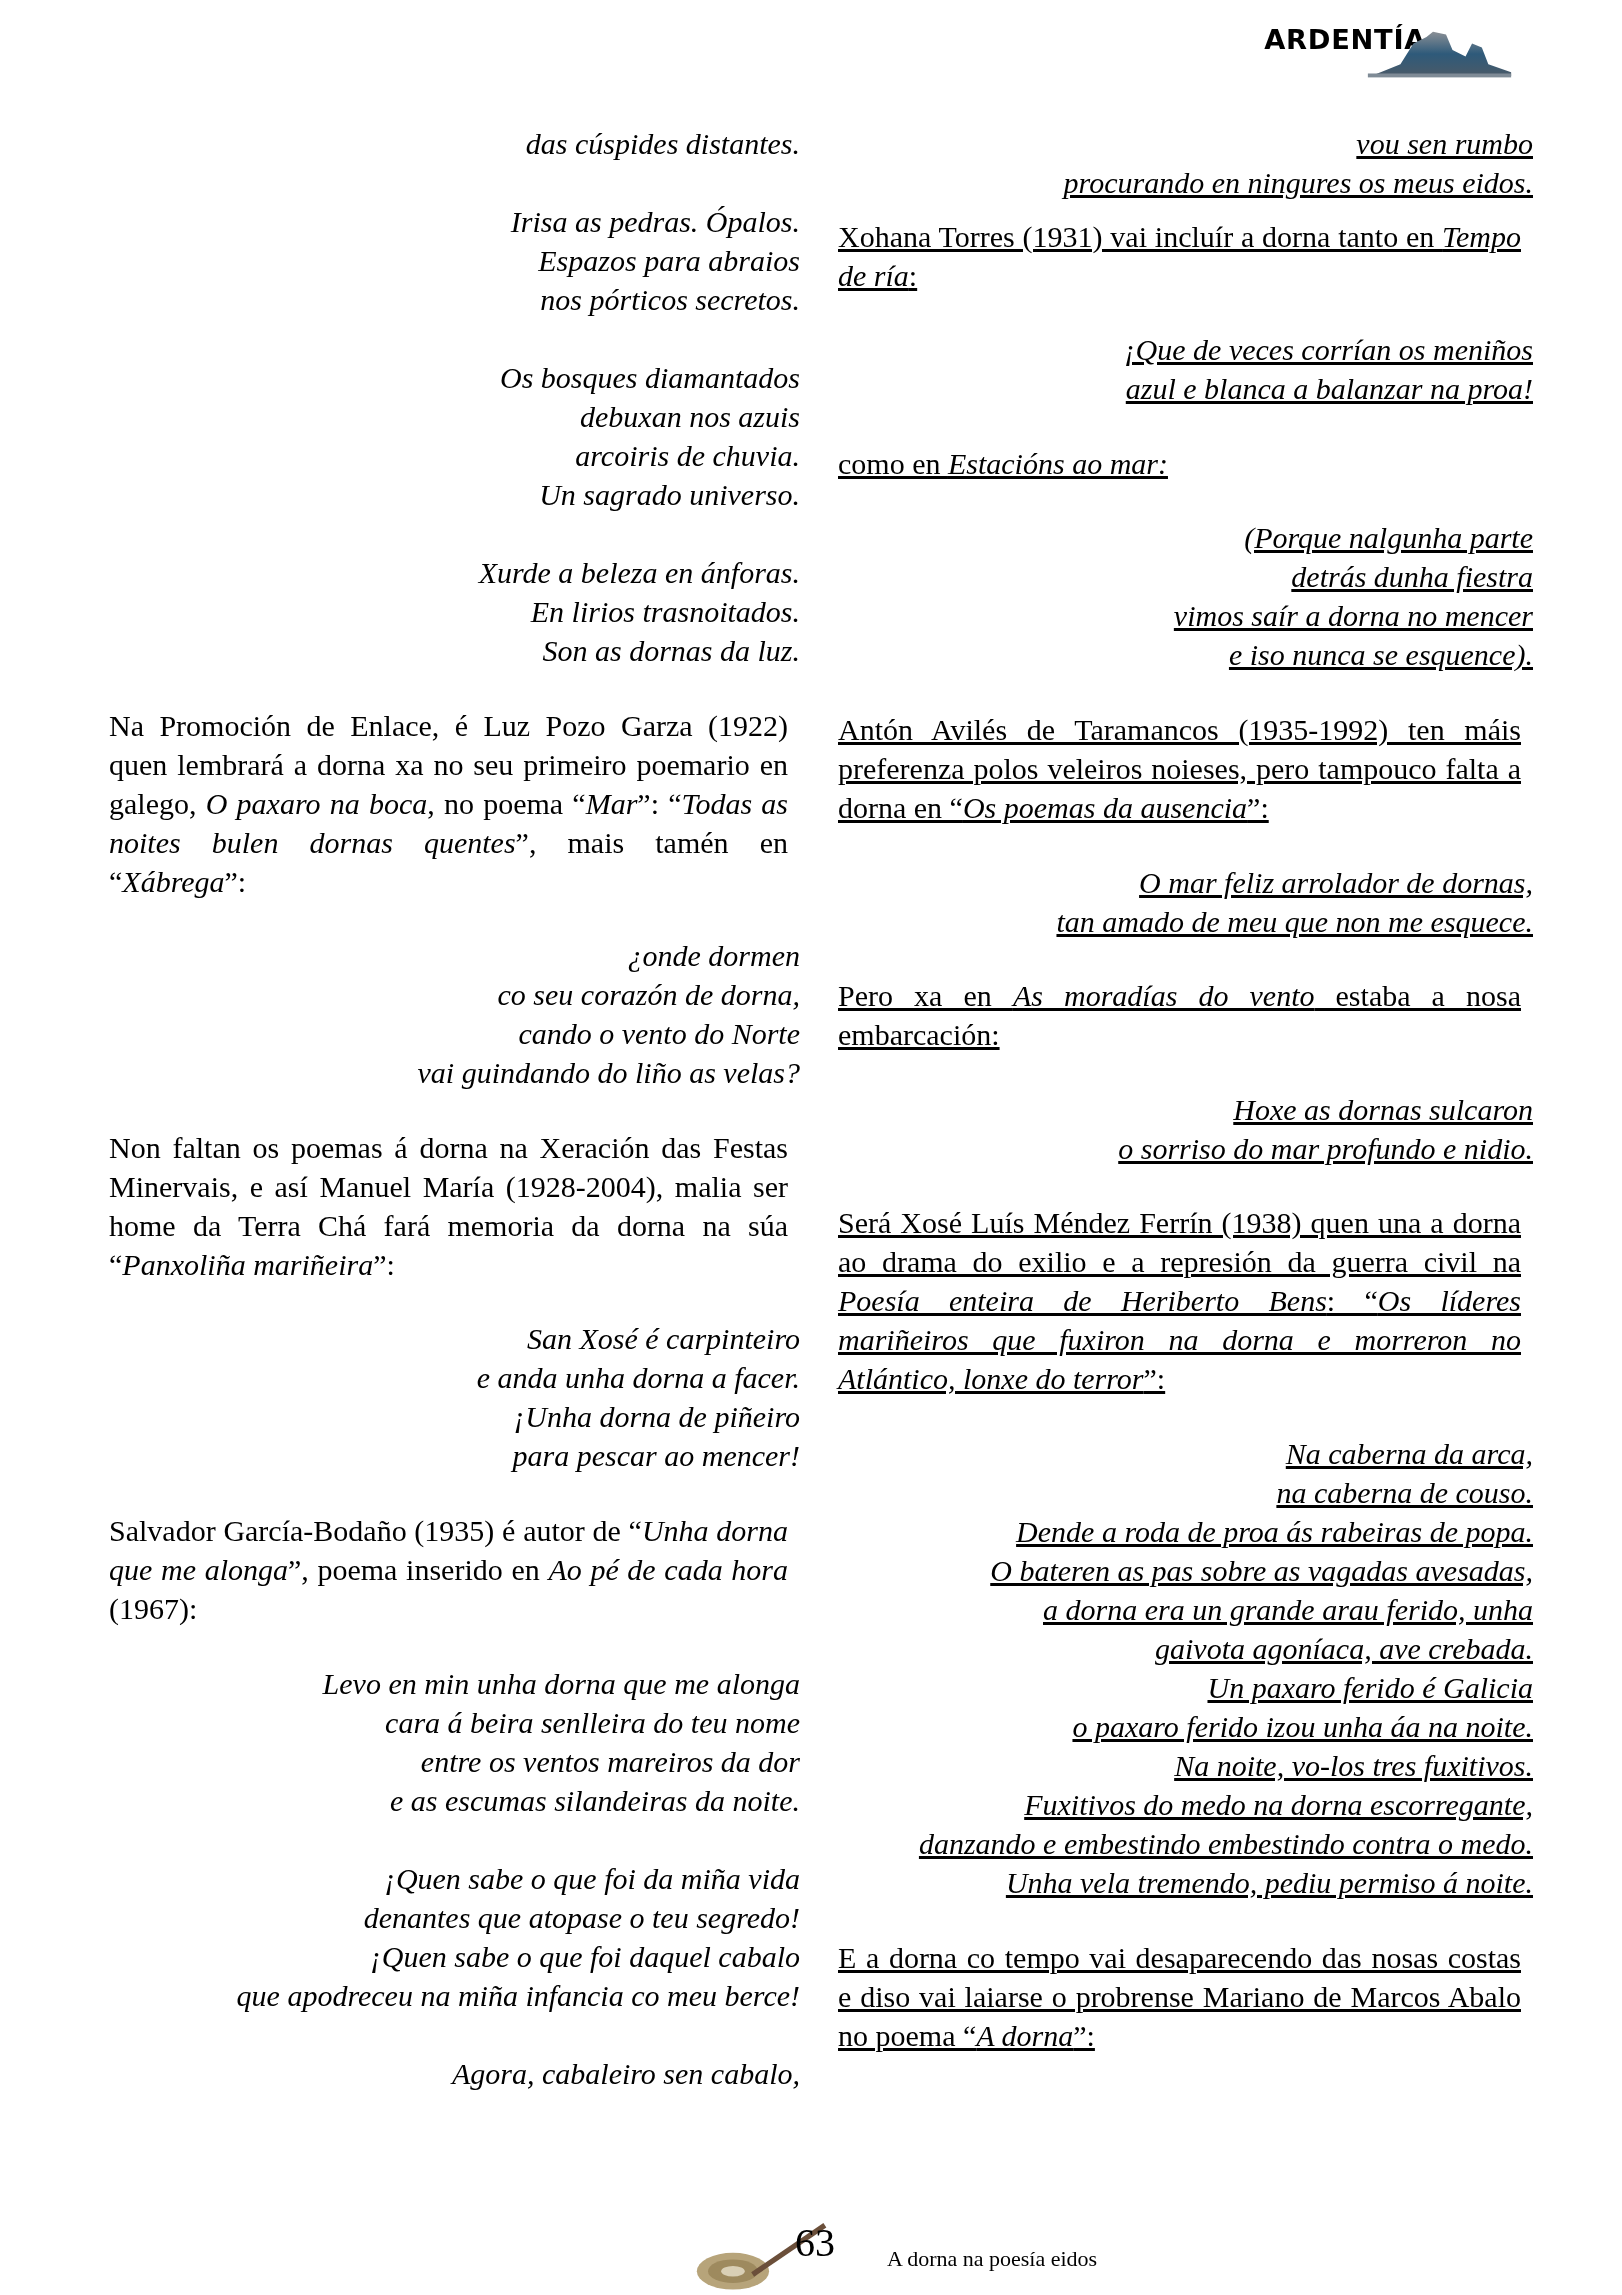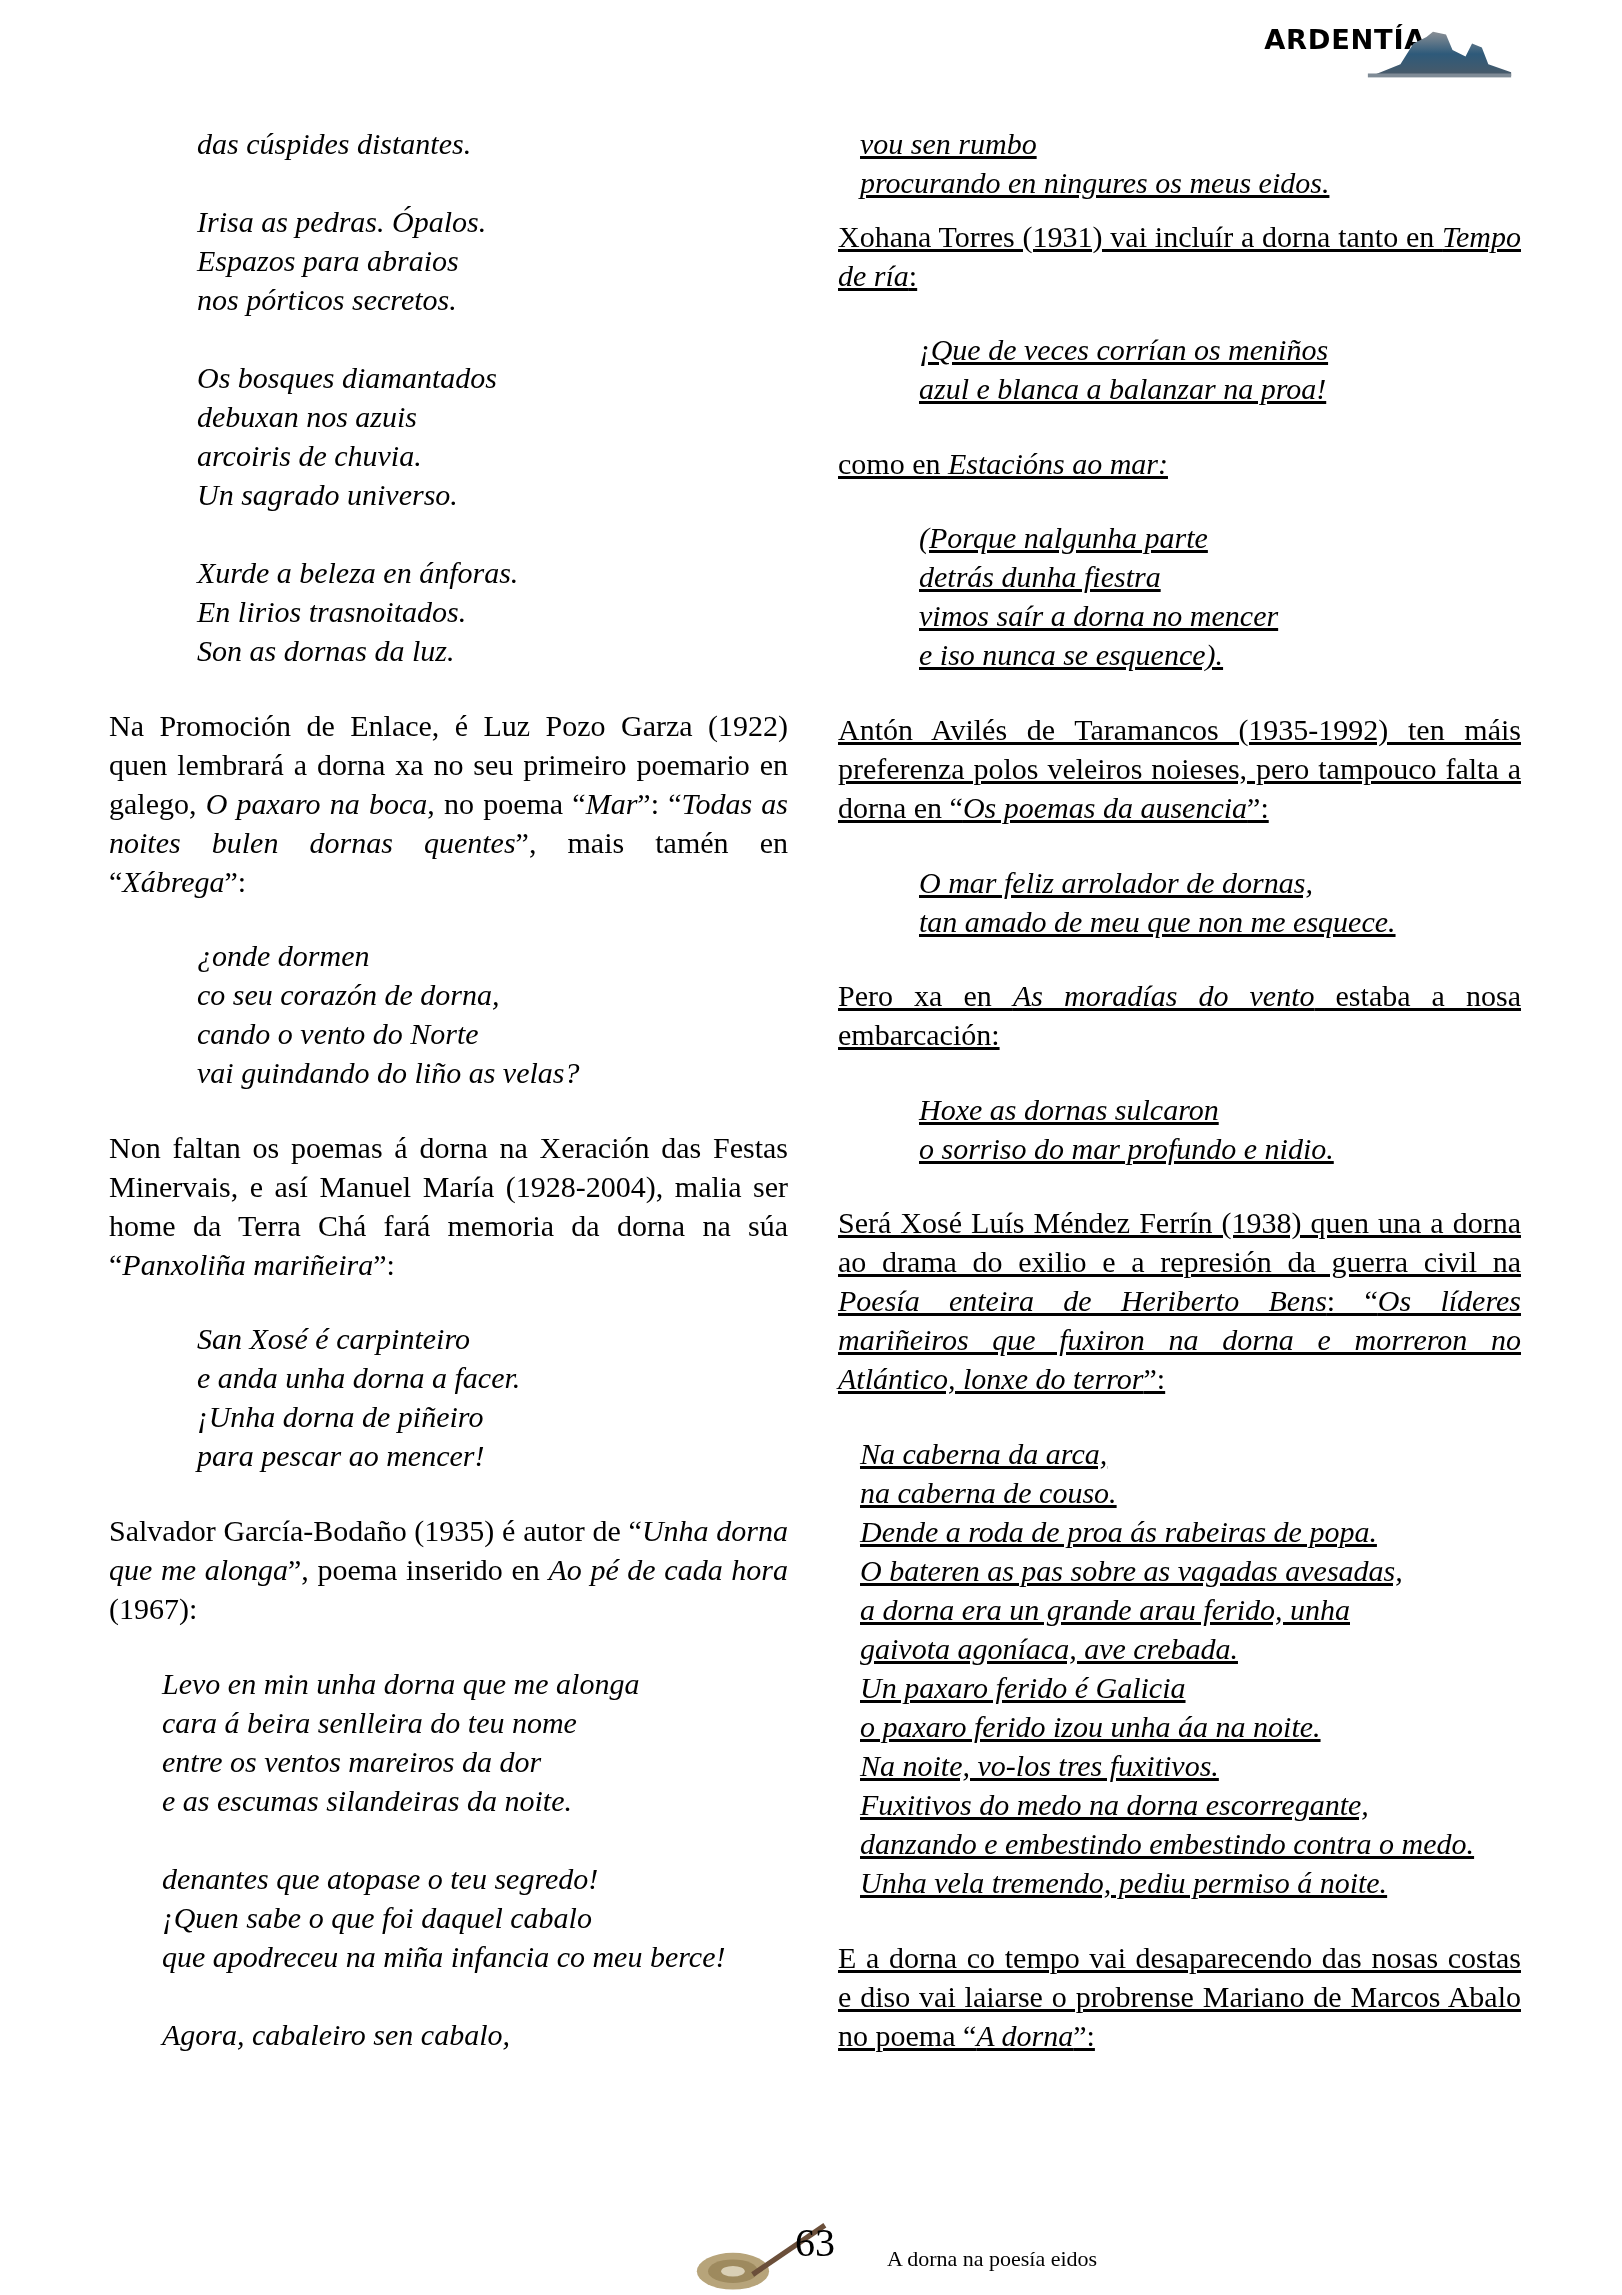--- a/index.html
+++ b/index.html
@@ -16,21 +16,21 @@
   }
   .header-logo { position: absolute; left: 1361px; top: 23.6px; width: 157px; height: 56px; }
   .col { position: absolute; top: 124px; }
   .col-left { left: 97px; width: 703px; }
   .col-right { left: 826px; width: 707px; text-decoration: underline; }
   .p {
     font-size: 30px; line-height: 39px; text-align: justify;
     margin: 12px; text-align-last: left;
   }
   .p i { font-style: italic; }
-  .verse { font-size: 30px; line-height: 39px; font-style: italic; margin: 0; }
+  .verse { font-size: 30px; line-height: 39px; font-style: italic; margin: 0; text-align: right; }
   .verse .l { display: block; white-space: nowrap; }
   .ind1 { padding-left: 100px; }
   .ind2 { padding-left: 65px; }
   .ind3 { padding-left: 93px; }
   .ind4 { padding-left: 34px; }
   .gap-s { height: 39px; }
   .gap-m { height: 39px; }
   .footer-num { position: absolute; left: 795px; top: 2210px; font-size: 40px; margin-top: 9px; }
   .footer-title { position: absolute; left: 887px; top: 2246px; font-size: 22px; }
   .footer-icon { position: absolute; left: 687px; top: 2212px; width: 151px; height: 79px; }
@@ -96,20 +96,21 @@
   <p class="p"><span>Salvador García-Bodaño (1935) é autor de “</span><i>Unha dorna que me alonga</i><span>”, poema inserido en </span><i>Ao pé de cada hora</i><span> (1967):</span></p>
   <div class="gap-s" style="height:23.6px"></div>
   <div class="verse ind2">
     <span class="l">Levo en min unha dorna que me alonga</span>
     <span class="l">cara á beira senlleira do teu nome</span>
     <span class="l">entre os ventos mareiros da dor</span>
     <span class="l">e as escumas silandeiras da noite.</span>
   </div>
   <div class="gap-m"></div>
   <div class="verse ind2">
+    <span class="l">¡Quen sabe o que foi da miña vida</span>
     <span class="l">denantes que atopase o teu segredo!</span>
     <span class="l">¡Quen sabe o que foi daquel cabalo</span>
     <span class="l">que apodreceu na miña infancia co meu berce!</span>
   </div>
   <div class="gap-m"></div>
   <div class="verse ind2">
     <span class="l">Agora, cabaleiro sen cabalo,</span>
   </div>
 </div>
 

